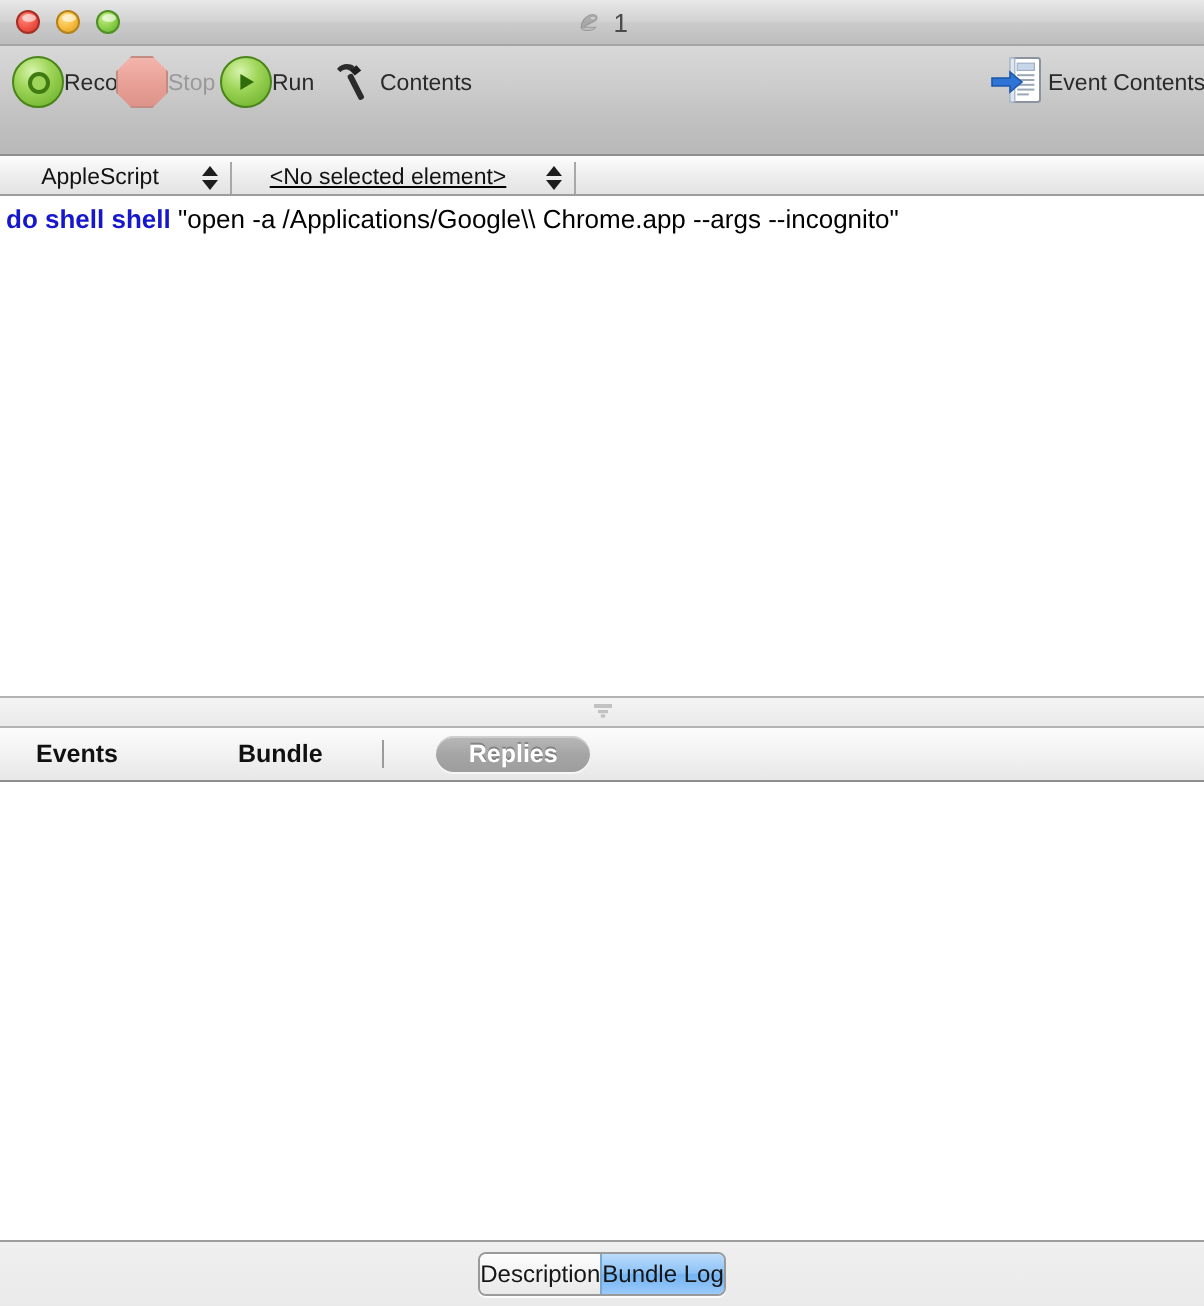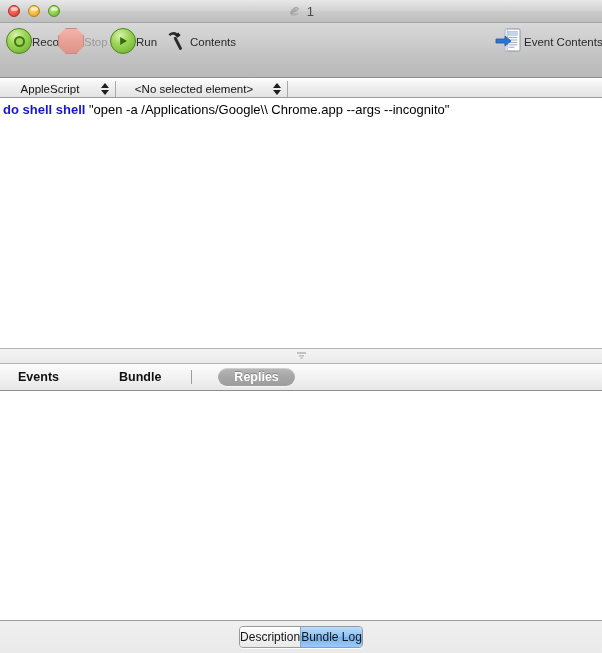--- a/index.html
+++ b/index.html
@@ -184,21 +184,21 @@
     display: flex;
     align-items: center;
     justify-content: space-between;
     border-right: 1px solid #a8a8a8;
     box-sizing: border-box;
     cursor: default;
     user-select: none;
     padding: 0 4px 0 0;
   }
   .popup.lang { width: 116px; }
-  .popup.elem { width: 172px; }
+  .popup.elem { width: 172px; text-decoration: underline; }
   .popup-label {
     flex: 1 1 auto;
     text-align: center;
     font-size: 11.5px;
     color: #121212;
     white-space: nowrap;
     overflow: hidden;
   }
   .stepper {
     width: 9px;

